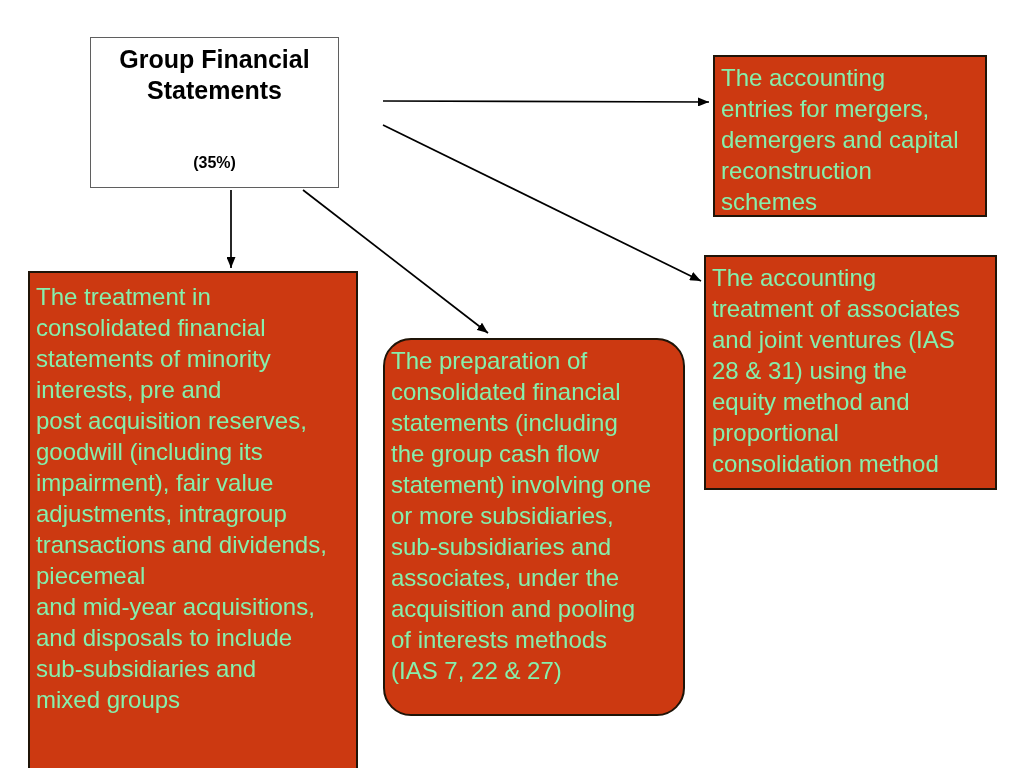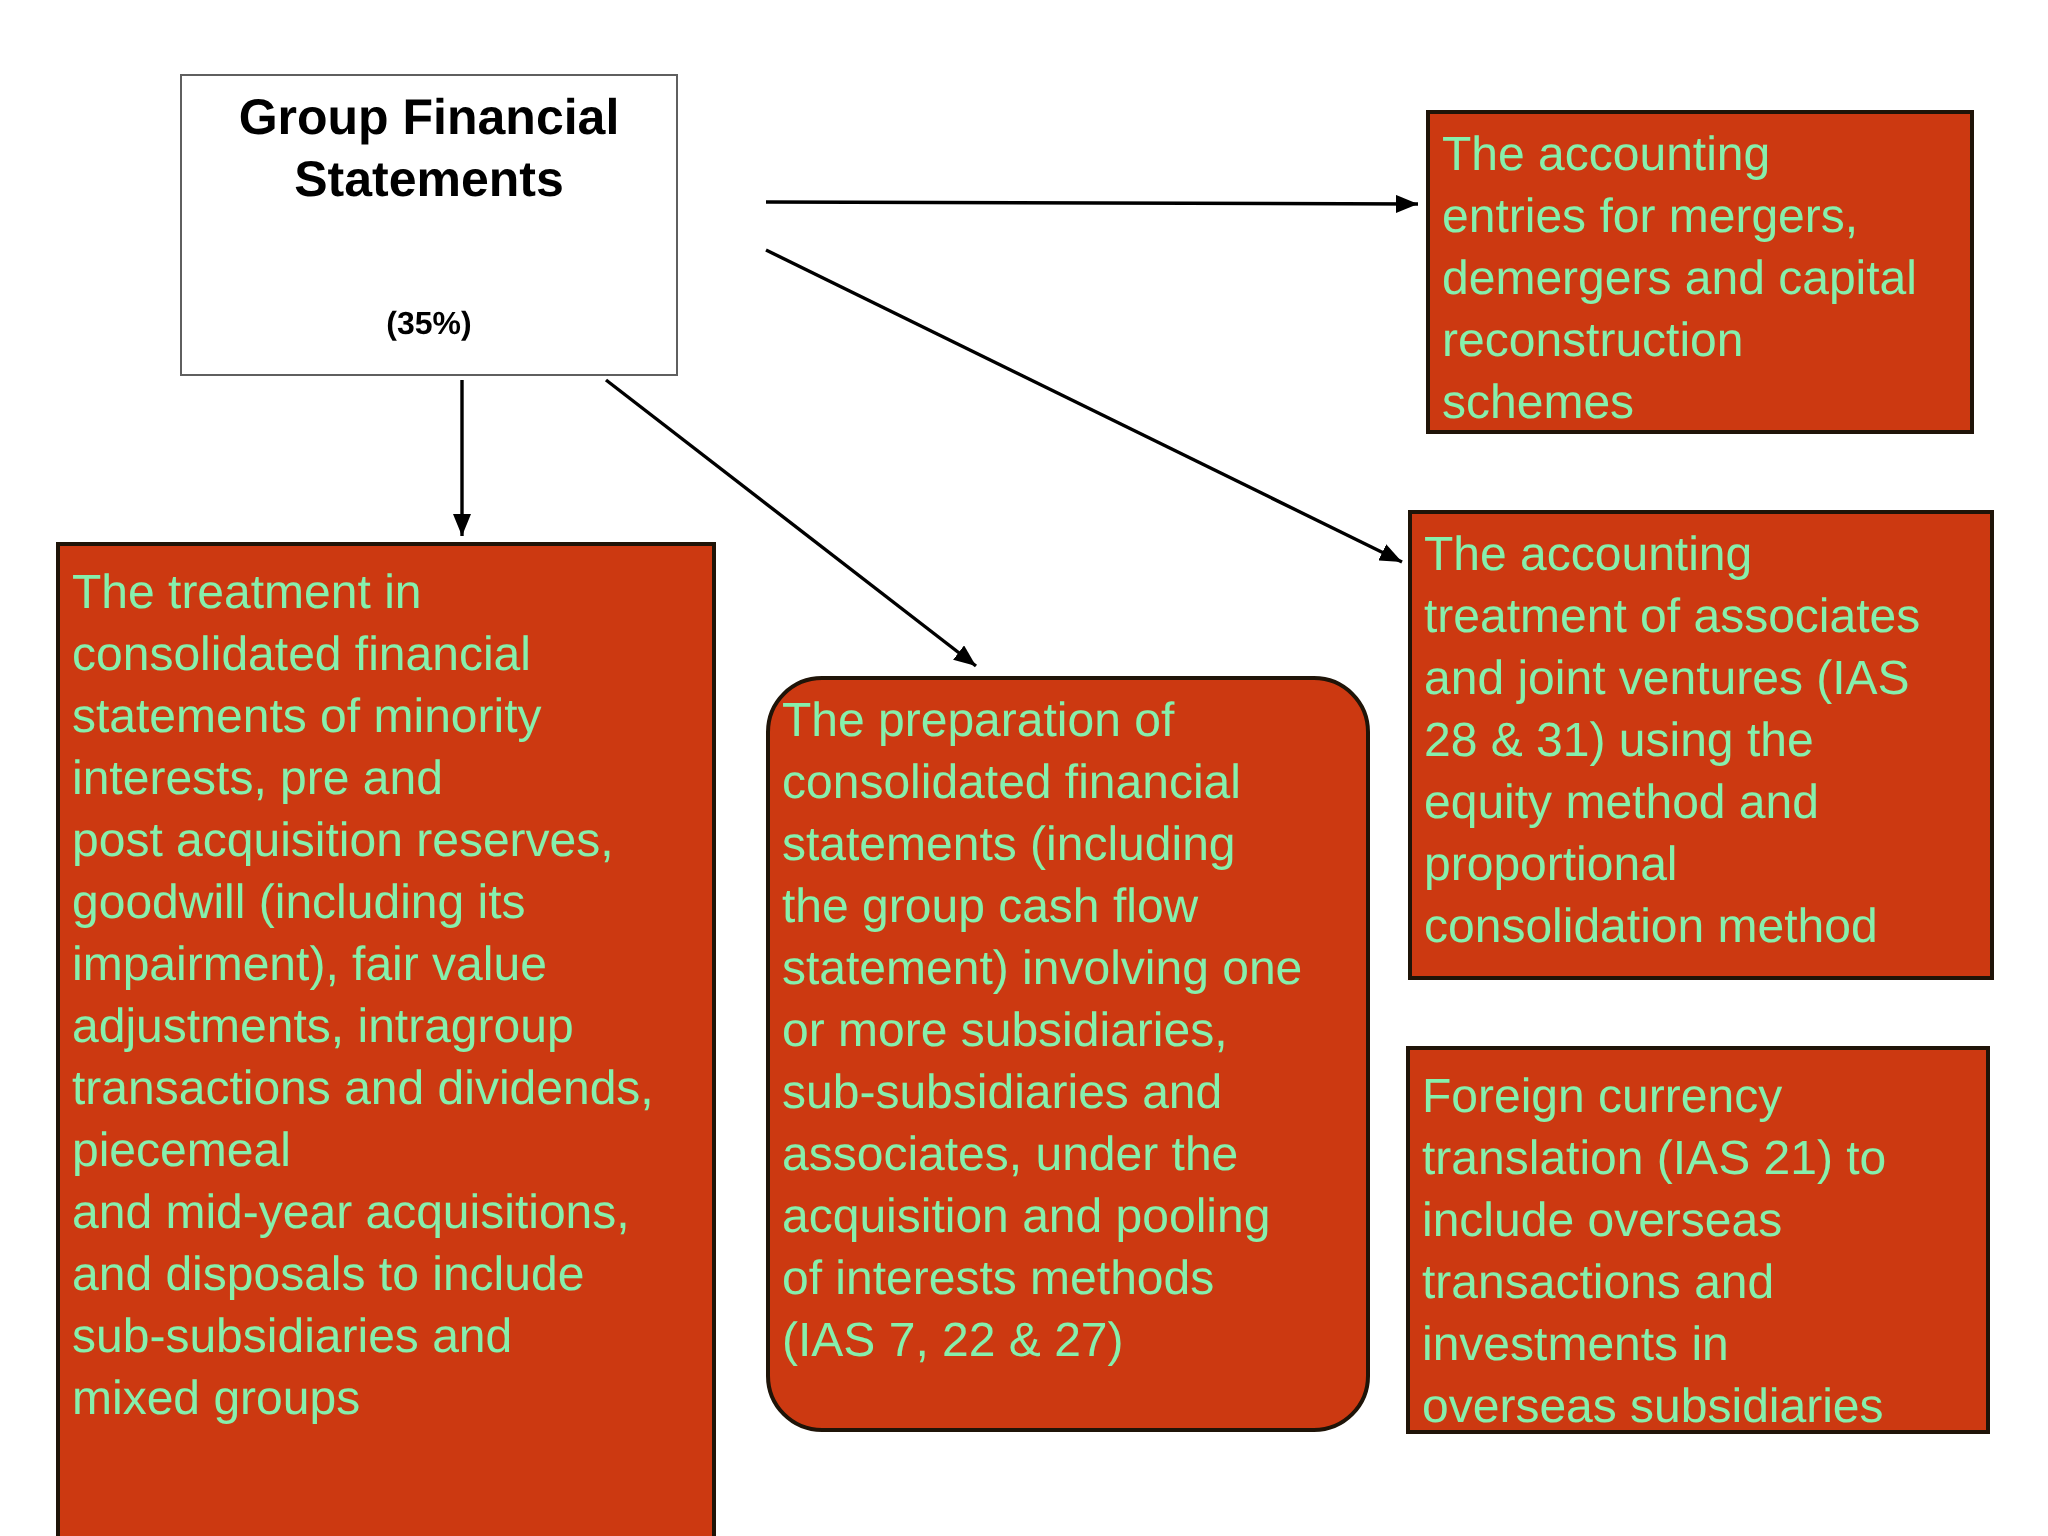--- a/index.html
+++ b/index.html
@@ -151,20 +151,14 @@
 (IAS 7, 22 &amp; 27)</div>
 
   <div class="node topic topic-associates">The accounting
 treatment of associates
 and joint ventures (IAS
 28 &amp; 31) using the
 equity method and
 proportional
 consolidation method</div>
 
-  <div class="node topic topic-foreign">Foreign currency
-translation (IAS 21) to
-include overseas
-transactions and
-investments in
-overseas subsidiaries</div>
 
 </div>
 
 </body></html>

